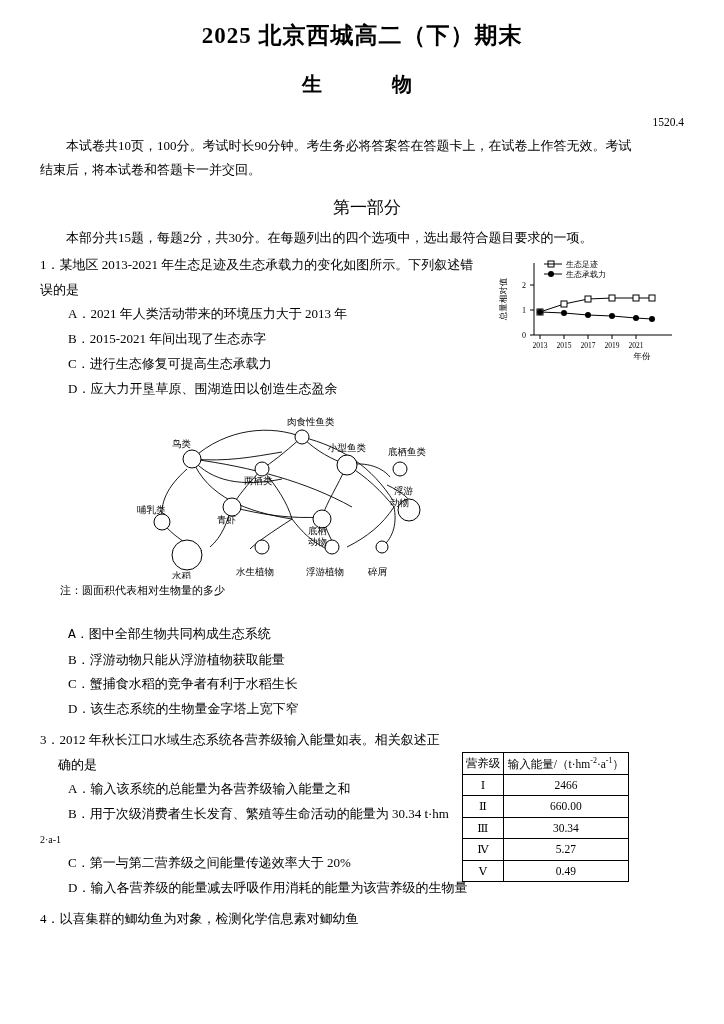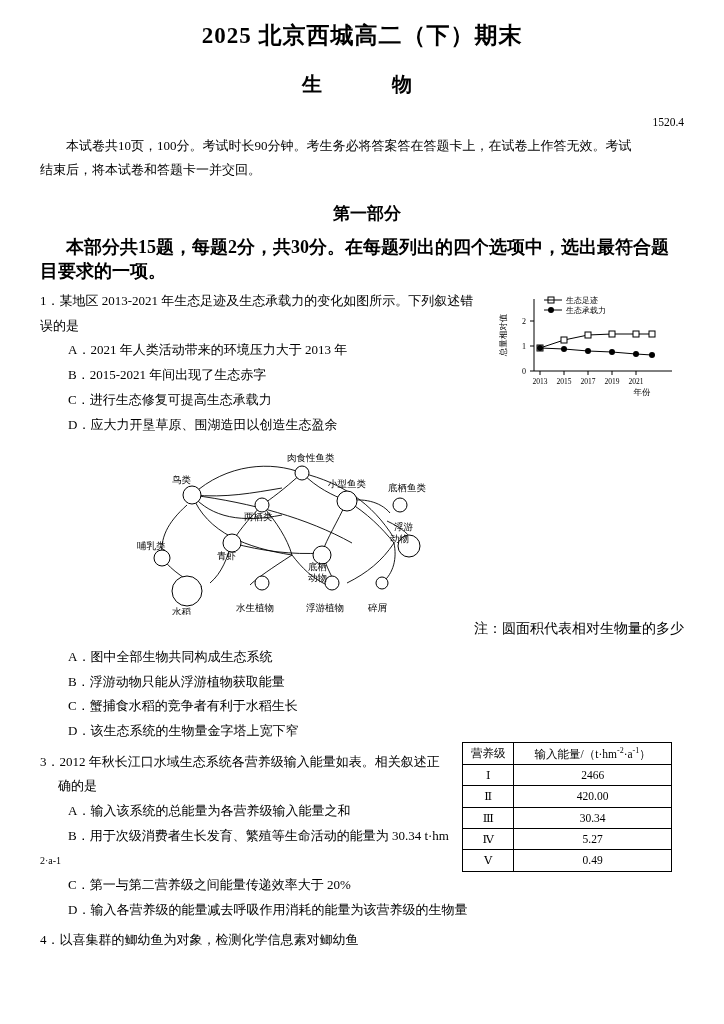--- a/index.html
+++ b/index.html
@@ -46,27 +46,27 @@
     font-size: 13px;
     line-height: 1.85;
     margin-top: 6px;
     padding: 0 40px 0 40px;
     text-align: justify;
   }
   .notice .indent { display: inline-block; width: 26px; }
   .part-title {
     text-align: center;
     font-size: 17px;
-    font-weight: bold;
-    margin-top: 20px;
+    font-weight: normal;
+    margin-top: 14px;
     padding-left: 10px;
   }
   .part-desc {
-    font-size: 18px;
-    font-weight: bold;
+    font-size: 13px;
+    font-weight: normal;
     margin-top: 10px;
     padding: 0 40px;
   }
   .part-desc .indent { display: inline-block; width: 26px; }
 
   .content {
     padding: 0 40px;
     font-size: 13px;
     line-height: 1.9;
   }
@@ -94,35 +94,36 @@
 
   
   .foodweb {
     margin: 4px auto 0 auto;
     width: 460px;
     height: 175px;
     position: relative;
   }
   .foodweb svg { display: block; }
   .fw-note {
-    font-size: 14px;
-    text-align: right;
+    font-size: 11px;
+    text-align: left;
     margin-top: -2px;
   }
 
   
   .table-wrap {
     position: absolute;
     right: 40px;
     width: 182px;
   }
   table.energy {
     border-collapse: collapse;
-    width: 210px;
+    width: 167px;
     font-size: 11.5px;
+    margin-top: 32px;
   }
   table.energy th, table.energy td {
     border: 1px solid #000;
     text-align: center;
     padding: 3px 2px;
     line-height: 1.25;
   }
   table.energy th { font-weight: normal; }
   .sup { font-size: 8px; vertical-align: super; }
   .tiny { font-size: 10px; }
@@ -272,21 +273,21 @@
             <text x="176" y="138">动物</text>
             <text x="40" y="172">水稻</text>
             <text x="104" y="168">水生植物</text>
             <text x="174" y="168">浮游植物</text>
             <text x="236" y="168">碎屑</text>
           </g>
         </svg>
       </div>
       <div class="fw-note" style="margin-left:20px;">注：圆面积代表相对生物量的多少</div>
 
-      <div class="opt" style="margin-top:2px;">A．图中全部生物共同构成生态系统</div>
+      <div class="opt" style="margin-top:22px;font-family:Liberation Mono, monospace;">A．图中全部生物共同构成生态系统</div>
       <div class="opt">B．浮游动物只能从浮游植物获取能量</div>
       <div class="opt">C．蟹捕食水稻的竞争者有利于水稻生长</div>
       <div class="opt">D．该生态系统的生物量金字塔上宽下窄</div>
     </div>
 
     <div class="q" style="position:relative;">
       <div class="table-wrap" style="top:-8px;">
         <table class="energy">
           <tbody>
               <tr>
@@ -294,21 +295,21 @@
             <th>
               <span>输入能量/（t·hm</span><span class="sup">-2</span><span>·a</span><span class="sup">-1</span><span>）</span>
             </th>
           </tr>
           <tr>
             <td>Ⅰ</td>
             <td>2466</td>
           </tr>
           <tr>
             <td>Ⅱ</td>
-            <td>420.00</td>
+            <td>660.00</td>
           </tr>
           <tr>
             <td>Ⅲ</td>
             <td>30.34</td>
           </tr>
           <tr>
             <td>Ⅳ</td>
             <td>5.27</td>
           </tr>
           <tr>

